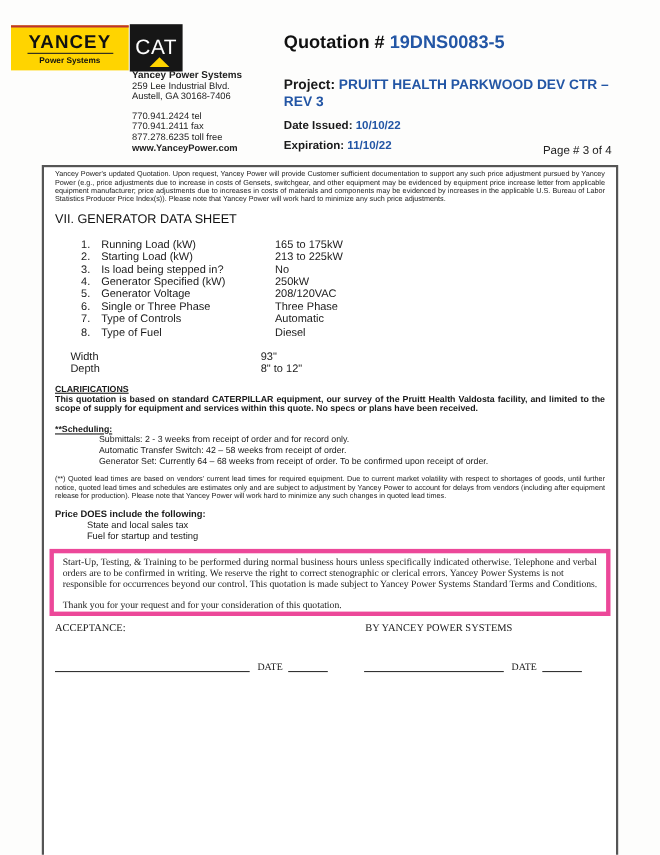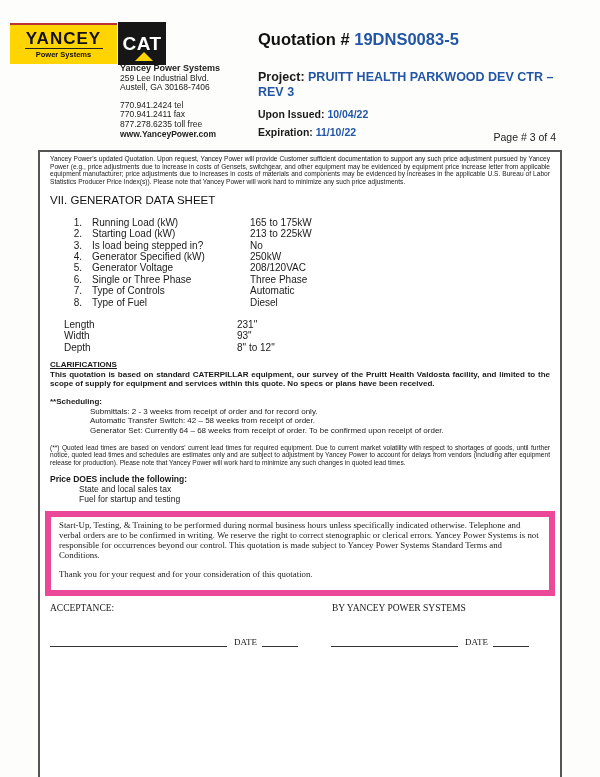--- a/index.html
+++ b/index.html
@@ -6,21 +6,21 @@
   html,body { width:600px; height:777px; background:#fdfdfc; font-family:"Liberation Sans", sans-serif; color:#1a1a1a; overflow:hidden; }
   .page { position:relative; width:600px; height:777px; }
 
   
   .header { position:relative; height:150px; }
   .yancey-logo { position:absolute; left:10px; top:23px; width:107px; height:41px; background:#ffd400; border-top:2px solid #b33; display:flex; flex-direction:column; align-items:center; justify-content:center; }
   .yancey-word { font-weight:bold; font-size:17px; letter-spacing:1px; color:#111; line-height:16px; }
   .yancey-rule { width:78px; height:1px; background:#222; margin:1px 0; }
   .yancey-sub { font-size:7.5px; font-weight:bold; color:#111; }
   .cat-logo { position:absolute; left:118px; top:22px; width:48px; height:43px; background:#161616; display:flex; align-items:center; justify-content:center; }
-  .cat-inner { position:relative; color:#fff; font-weight:bold; font-size:19px; letter-spacing:0.5px; font-family:"Liberation Sans", sans-serif; }
+  .cat-inner { position:relative; color:#fff; font-weight:normal; font-size:19px; letter-spacing:0.5px; font-family:"Liberation Sans", sans-serif; }
   .cat-tri { position:absolute; left:13px; bottom:-6px; width:0; height:0; border-left:9px solid transparent; border-right:9px solid transparent; border-bottom:9px solid #ffd400; }
   .company-block { position:absolute; left:120px; top:64px; font-size:8.5px; line-height:9.6px; color:#222; }
   .co-name { font-weight:bold; font-size:9px; }
   .co-phones { margin-top:8px; }
   .co-web { font-weight:bold; }
 
   .quote-block { position:absolute; left:258px; top:30px; width:308px; }
   .quote-title { font-size:16.5px; font-weight:bold; color:#111; }
   .blue { color:#2356a5; }
   .project-line { margin-top:21px; font-size:12.5px; font-weight:bold; line-height:14.5px; }
@@ -40,30 +40,30 @@
   .ds-value { margin-left:13px; }
   .dims { margin-top:11px; font-size:10px; }
   .dim-row { display:flex; line-height:11.4px; }
   .dim-label { margin-left:14px; width:173px; }
 
   .clarifications { margin-top:7px; font-size:8px; font-weight:bold; line-height:9.3px; }
   .clar-head { text-decoration:underline; }
   .clar-body { text-align:justify; }
 
   .scheduling { margin-top:9px; font-size:8px; line-height:9.6px; }
-  .sched-head { font-weight:bold; }
+  .sched-head { font-weight:bold;text-decoration:underline; }
   .sched-item { margin-left:40px; }
 
   .lead-note { margin-top:8px; font-size:6.6px; line-height:7.7px; color:#222; text-align:justify; }
 
   .price-includes { margin-top:7px; font-size:8.5px; line-height:10px; }
   .pi-head { font-weight:bold; }
   .pi-item { margin-left:29px; }
 
-  .terms-box { margin-top:7px; margin-left:-5px; margin-right:-5px; border:6px solid #ec4899; padding:3px 8px 11px; font-family:"Liberation Serif", serif; font-size:8.8px; line-height:10px; color:#1a1a1a; }
+  .terms-box { margin-top:7px; margin-left:-5px; margin-right:-5px; border:4px solid #ec4899; padding:3px 8px 1px; font-family:"Liberation Serif", serif; font-size:8.8px; line-height:10px; color:#1a1a1a; }
   .terms-p2 { margin-top:9px; }
 
   .acceptance-row { position:relative; margin-top:7px; font-family:"Liberation Serif", serif; font-size:9.5px; }
   .acc-right { position:absolute; left:282px; top:0; }
 
   .signature-row { display:flex; align-items:flex-end; margin-top:24px; font-family:"Liberation Serif", serif; font-size:9px; }
   .sig-line { border-bottom:1.5px solid #333; height:10px; }
   .sig-line.l1 { width:177px; }
   .sig-line.l2 { width:127px; margin-left:33px; }
   .date-label { margin-left:7px; margin-right:5px; }
@@ -90,21 +90,21 @@
       <div>Austell, GA 30168-7406</div>
       <div class="co-phones">770.941.2424 tel</div>
       <div>770.941.2411 fax</div>
       <div>877.278.6235 toll free</div>
       <div class="co-web">www.YanceyPower.com</div>
     </div>
 
     <div class="quote-block">
       <div class="quote-title"><span>Quotation # </span><span class="blue">19DNS0083-5</span></div>
       <div class="project-line"><span>Project: </span><span class="blue">PRUITT HEALTH PARKWOOD DEV CTR – REV 3</span></div>
-      <div class="date-line"><span>Upon Issued: </span><span class="blue">10/04/22</span></div>
+      <div class="date-line"><span>Date Issued: </span><span class="blue">10/10/22</span></div>
       <div class="exp-line"><span>Expiration: </span><span class="blue">11/10/22</span></div>
     </div>
 
     <div class="page-number">Page # 3 of 4</div>
   </div>
 
   <div class="main-box">
 
     <p class="disclaimer">Yancey Power's updated Quotation. Upon request, Yancey Power will provide Customer sufficient documentation to support any such price adjustment pursued by Yancey Power (e.g., price adjustments due to increase in costs of Gensets, switchgear, and other equipment may be evidenced by equipment price increase letter from applicable equipment manufacturer; price adjustments due to increases in costs of materials and components may be evidenced by increases in the applicable U.S. Bureau of Labor Statistics Producer Price Index(s)).  Please note that Yancey Power will work hard to minimize any such price adjustments.</p>
 
@@ -147,24 +147,20 @@
           <span class="ds-value">Automatic</span>
         </div>
       <div class="ds-row">
           <span class="ds-num">8.</span>
           <span class="ds-label">Type of Fuel</span>
           <span class="ds-value">Diesel</span>
         </div>
     </div>
 
     <div class="dims">
-      <div class="dim-row">
-          <span class="dim-label">Length</span>
-          <span>231"</span>
-        </div>
       <div class="dim-row">
           <span class="dim-label">Width</span>
           <span>93"</span>
         </div>
       <div class="dim-row">
           <span class="dim-label">Depth</span>
           <span>8" to 12"</span>
         </div>
     </div>
 

